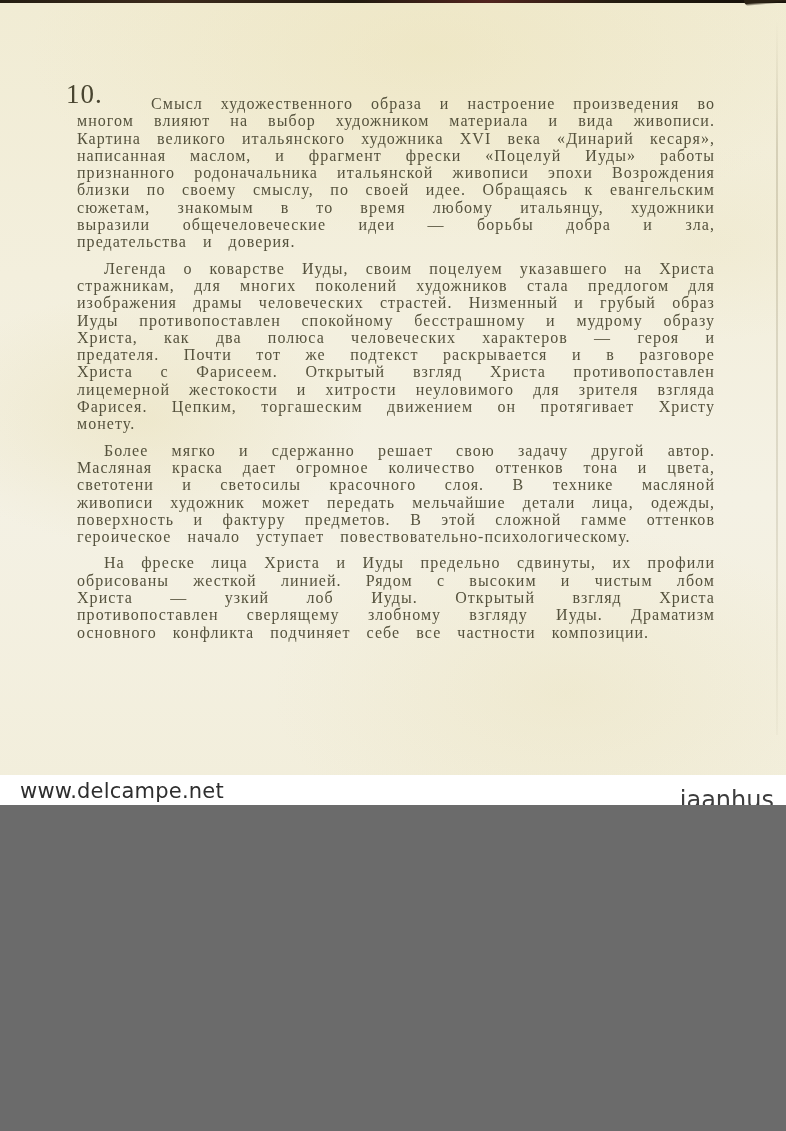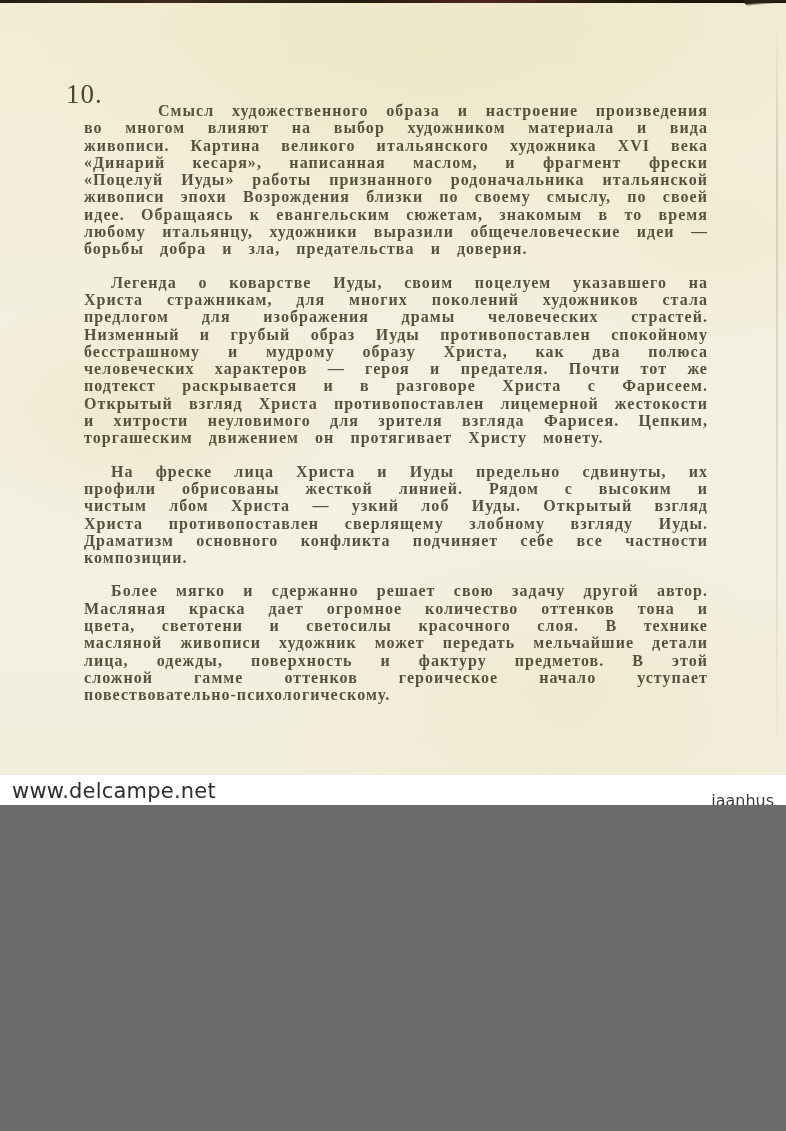--- a/index.html
+++ b/index.html
@@ -43,64 +43,64 @@
   
   .page-num{
     position:absolute;left:66px;top:79px;
     font-size:27px;color:#494530;letter-spacing:1px;
   }
   .body-text{
     position:absolute;left:68px;top:86px;width:656px;
     font-size:16px;line-height:17.3px;color:#55523d;
     text-align:justify;letter-spacing:1.05px;word-spacing:11px;
   }
-  .body-text p{margin:16px;text-indent:27px;font-weight:bold;}
+  .body-text p{margin:9px;text-indent:27px;}
   .body-text p.first{text-indent:74px;}
   .question{
     margin-top:11px;font-style:italic;text-indent:34px;
     word-spacing:13px;color:#54513c;
   }
   
   .logo-sx{position:absolute;left:84px;top:952px;width:42px;height:56px;}
   .colophon-text{
     position:absolute;left:124px;top:978px;width:492px;
     font-size:13px;line-height:19px;color:#54513c;letter-spacing:0.9px;
   }
   .colo-line1{word-spacing:11px;white-space:nowrap;}
   .colo-line2{text-align:right;word-spacing:10px;white-space:nowrap;}
   
   .wm-bar{
     position:absolute;left:0;right:0;bottom:0;height:30px;background:#ffffff;
     display:flex;justify-content:space-between;align-items:center;
-    padding:2px 12px 0 12px;box-sizing:border-box;
+    padding:2px 12px 0 20px;box-sizing:border-box;
     font-family:"DejaVu Sans","Liberation Sans",sans-serif;
   }
   .wm-site{font-size:21px;color:#2e2e2e;letter-spacing:0.2px;}
-  .wm-seller{font-size:16px;color:#3d3d3d;margin-top:18px;}
+  .wm-seller{font-size:24px;color:#3d3d3d;margin-top:18px;}
 </style>
 </head>
 <body>
 
 <div class="scan">
 
   <div class="paper"></div>
 
   <div class="edge-top"></div>
   <div class="corner-tr"></div>
   <div class="edge-right"></div>
   <div class="mark-left-curve"></div>
   <div class="mark-bl"></div>
 
   <div class="page-num">10.</div>
 
   <div class="body-text">
     <p class="first">Смысл художественного образа и настроение произведения во многом влияют на выбор художником материала и вида живописи. Картина великого итальянского художника XVI века «Динарий кесаря», написанная маслом, и фрагмент фрески «Поцелуй Иуды» работы признанного родоначальника итальянской живописи эпохи Возрождения близки по своему смыслу, по своей идее. Обращаясь к евангельским сюжетам, знакомым в то время любому итальянцу, художники выразили общечеловеческие идеи — борьбы добра и зла, предательства и доверия.</p>
     <p>Легенда о коварстве Иуды, своим поцелуем указавшего на Христа стражникам, для многих поколений художников стала предлогом для изображения драмы человеческих страстей. Низменный и грубый образ Иуды противопоставлен спокойному бесстрашному и мудрому образу Христа, как два полюса человеческих характеров — героя и предателя. Почти тот же подтекст раскрывается и в разговоре Христа с Фарисеем. Открытый взгляд Христа противопоставлен лицемерной жестокости и хитрости неуловимого для зрителя взгляда Фарисея. Цепким, торгашеским движением он протягивает Христу монету.</p>
+    <p>Более мягко и сдержанно решает свою задачу другой автор. Масляная краска дает огромное количество оттенков тона и цвета, светотени и светосилы красочного слоя. В технике масляной живописи художник может передать мельчайшие детали лица, одежды, поверхность и фактуру предметов. В этой сложной гамме оттенков героическое начало уступает повествовательно-психологическому.</p>
     <p>На фреске лица Христа и Иуды предельно сдвинуты, их профили обрисованы жесткой линией. Рядом с высоким и чистым лбом Христа — узкий лоб Иуды. Открытый взгляд Христа противопоставлен сверлящему злобному взгляду Иуды. Драматизм основного конфликта подчиняет себе все частности композиции.</p>
-    <p>Более мягко и сдержанно решает свою задачу другой автор. Масляная краска дает огромное количество оттенков тона и цвета, светотени и светосилы красочного слоя. В технике масляной живописи художник может передать мельчайшие детали лица, одежды, поверхность и фактуру предметов. В этой сложной гамме оттенков героическое начало уступает повествовательно-психологическому.</p>
   </div>
 
   <svg class="logo-sx" viewBox="0 0 42 56" xmlns="http://www.w3.org/2000/svg">
 
     <ellipse cx="17" cy="33" rx="15" ry="17" fill="none" stroke="#3a3420" stroke-width="6" stroke-dasharray="76 25" stroke-dashoffset="-12.5"></ellipse>
 
     <line x1="18" y1="19" x2="36" y2="47" stroke="#3a3420" stroke-width="5"></line>
     <line x1="36" y1="19" x2="18" y2="47" stroke="#3a3420" stroke-width="5"></line>
 
     <line x1="30" y1="18" x2="30" y2="2" stroke="#3a3420" stroke-width="2.6"></line>

